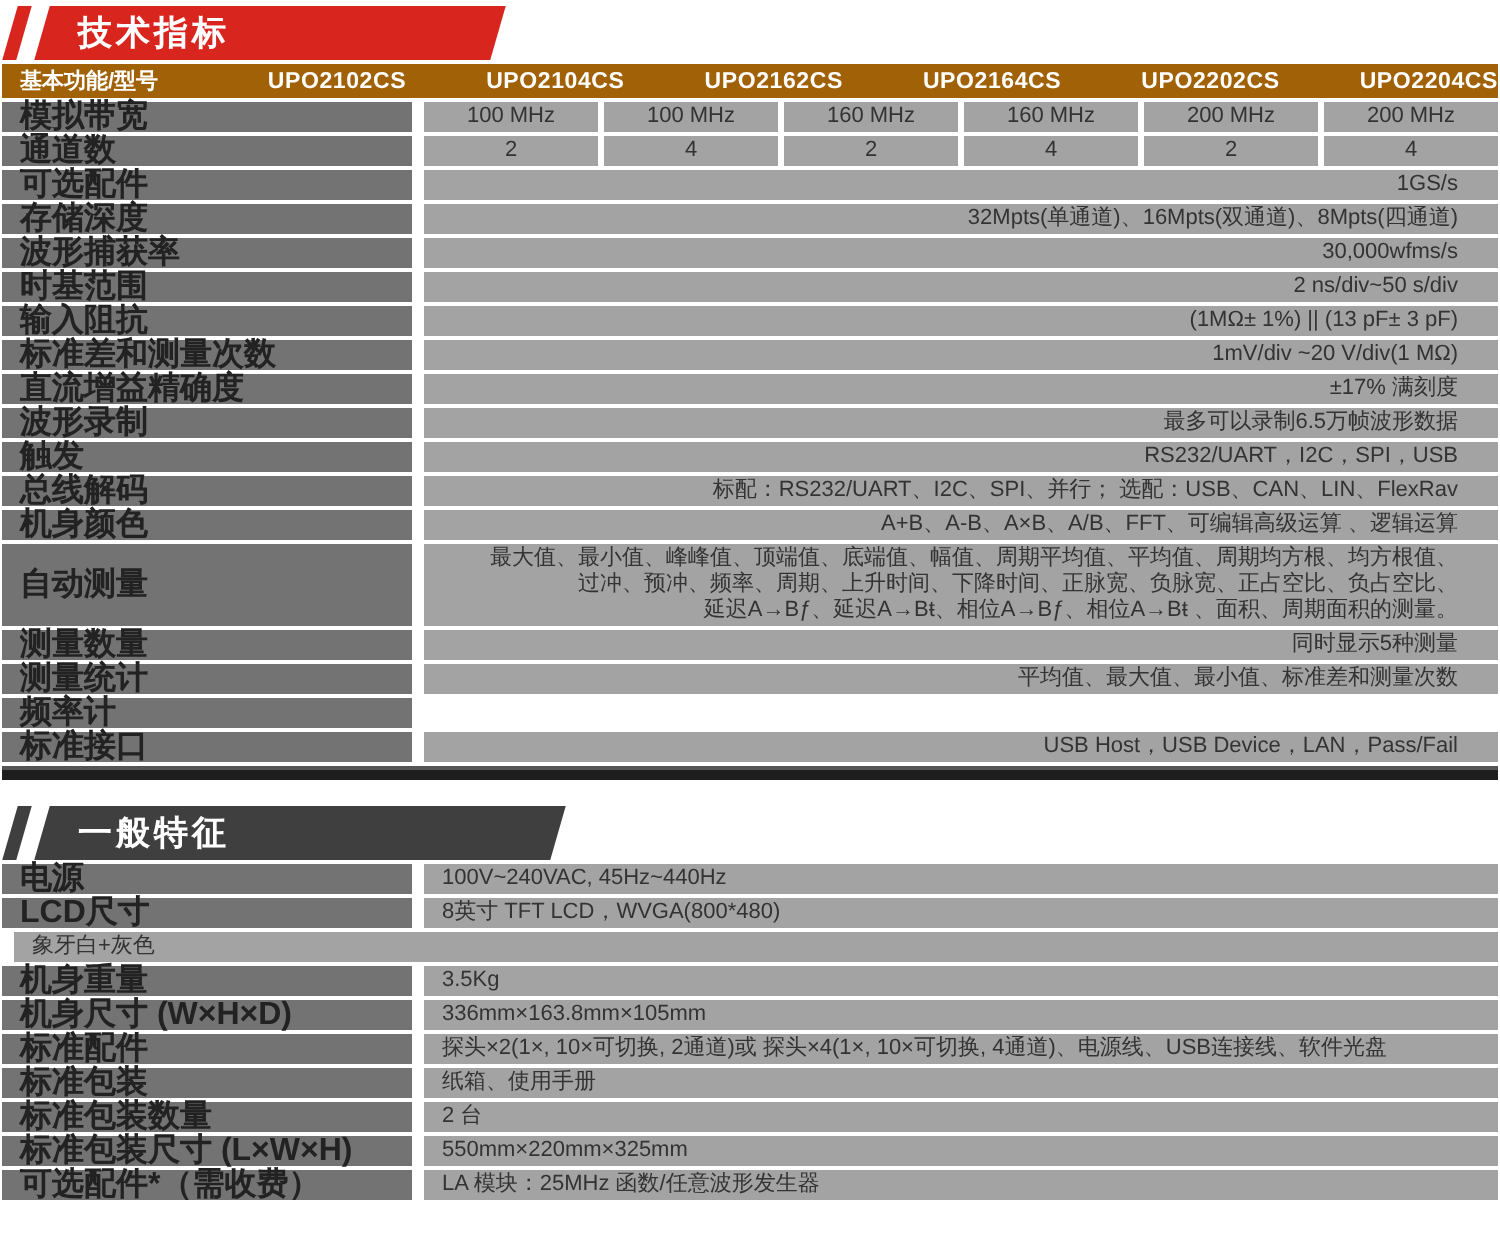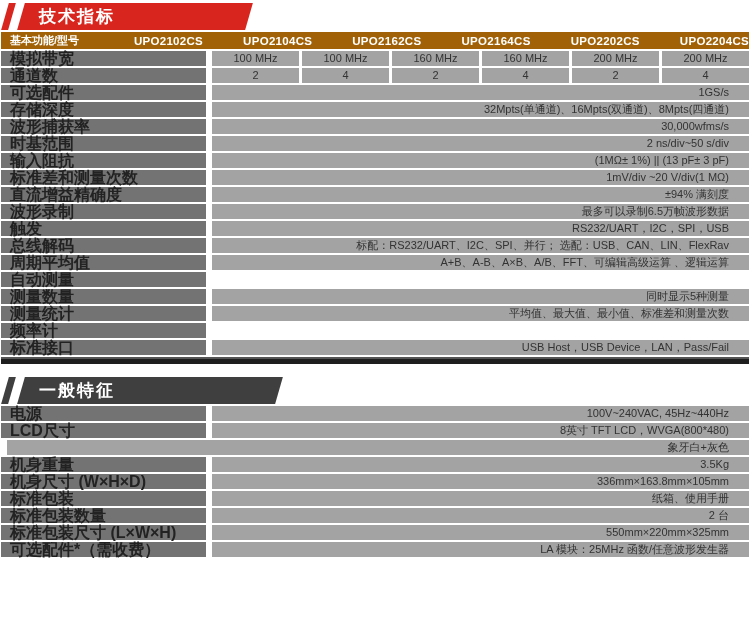--- a/index.html
+++ b/index.html
@@ -47,21 +47,21 @@
     font-size:16px;font-weight:bold;
     padding:1px 4px 1px 9px;box-sizing:border-box;
     display:flex;align-items:center;line-height:13px;
   }
   .row .vals{flex:1;margin-left:6px;display:flex;gap:3px;}
   .row .vcell{
     flex:1;background:#a3a3a3;font-size:11px;line-height:13px;
     padding:1px 20px;display:flex;flex-direction:column;
     justify-content:center;text-align:center;color:#333;
   }
-  .row .vcell.left{text-align:right;padding-left:9px;}
+  .row .vcell.left{text-align:left;padding-left:9px;}
   .row .vcell div{white-space:nowrap;text-align:right;}
 
   .section-endbar{height:5px;background:#1e1e1e;border-top:2px solid #555;margin-top:2px;}
   .section-gap{height:13px;}
 </style>
 </head>
 <body>
 
 <div class="page">
 
@@ -153,21 +153,21 @@
           <div class="vals">
             <div class="vcell">
               <div>1mV/div ~20 V/div(1 MΩ)</div>
             </div>
           </div>
         </div>
         <div class="row">
           <div class="label">直流增益精确度</div>
           <div class="vals">
             <div class="vcell">
-              <div>±94% 满刻度</div>
+              <div>±17% 满刻度</div>
             </div>
           </div>
         </div>
         <div class="row">
           <div class="label">波形录制</div>
           <div class="vals">
             <div class="vcell">
               <div>最多可以录制6.5万帧波形数据</div>
             </div>
           </div>
@@ -182,29 +182,36 @@
         </div>
         <div class="row">
           <div class="label">总线解码</div>
           <div class="vals">
             <div class="vcell">
               <div>标配：RS232/UART、I2C、SPI、并行；  选配：USB、CAN、LIN、FlexRav</div>
             </div>
           </div>
         </div>
         <div class="row">
-          <div class="label">周期平均值</div>
+          <div class="label">机身颜色</div>
           <div class="vals">
             <div class="vcell">
               <div>A+B、A-B、A×B、A/B、FFT、可编辑高级运算 、逻辑运算</div>
             </div>
           </div>
         </div>
         <div class="row">
           <div class="label">自动测量</div>
+          <div class="vals">
+            <div class="vcell">
+              <div>最大值、最小值、峰峰值、顶端值、底端值、幅值、周期平均值、平均值、周期均方根、均方根值、</div>
+              <div>过冲、预冲、频率、周期、上升时间、下降时间、正脉宽、负脉宽、正占空比、负占空比、</div>
+              <div>延迟A→Bƒ、延迟A→Bŧ、相位A→Bƒ、相位A→Bŧ 、面积、周期面积的测量。</div>
+            </div>
+          </div>
         </div>
         <div class="row">
           <div class="label">测量数量</div>
           <div class="vals">
             <div class="vcell">
               <div>同时显示5种测量</div>
             </div>
           </div>
         </div>
         <div class="row">
@@ -265,20 +272,26 @@
             <div class="vcell left">3.5Kg</div>
           </div>
         </div>
         <div class="row">
           <div class="label">机身尺寸 (W×H×D)</div>
           <div class="vals">
             <div class="vcell left">336mm×163.8mm×105mm</div>
           </div>
         </div>
         <div class="row">
+          <div class="label">标准配件</div>
+          <div class="vals">
+            <div class="vcell left">探头×2(1×, 10×可切换, 2通道)或 探头×4(1×, 10×可切换, 4通道)、电源线、USB连接线、软件光盘</div>
+          </div>
+        </div>
+        <div class="row">
           <div class="label">标准包装</div>
           <div class="vals">
             <div class="vcell left">纸箱、使用手册</div>
           </div>
         </div>
         <div class="row">
           <div class="label">标准包装数量</div>
           <div class="vals">
             <div class="vcell left">2 台</div>
           </div>

